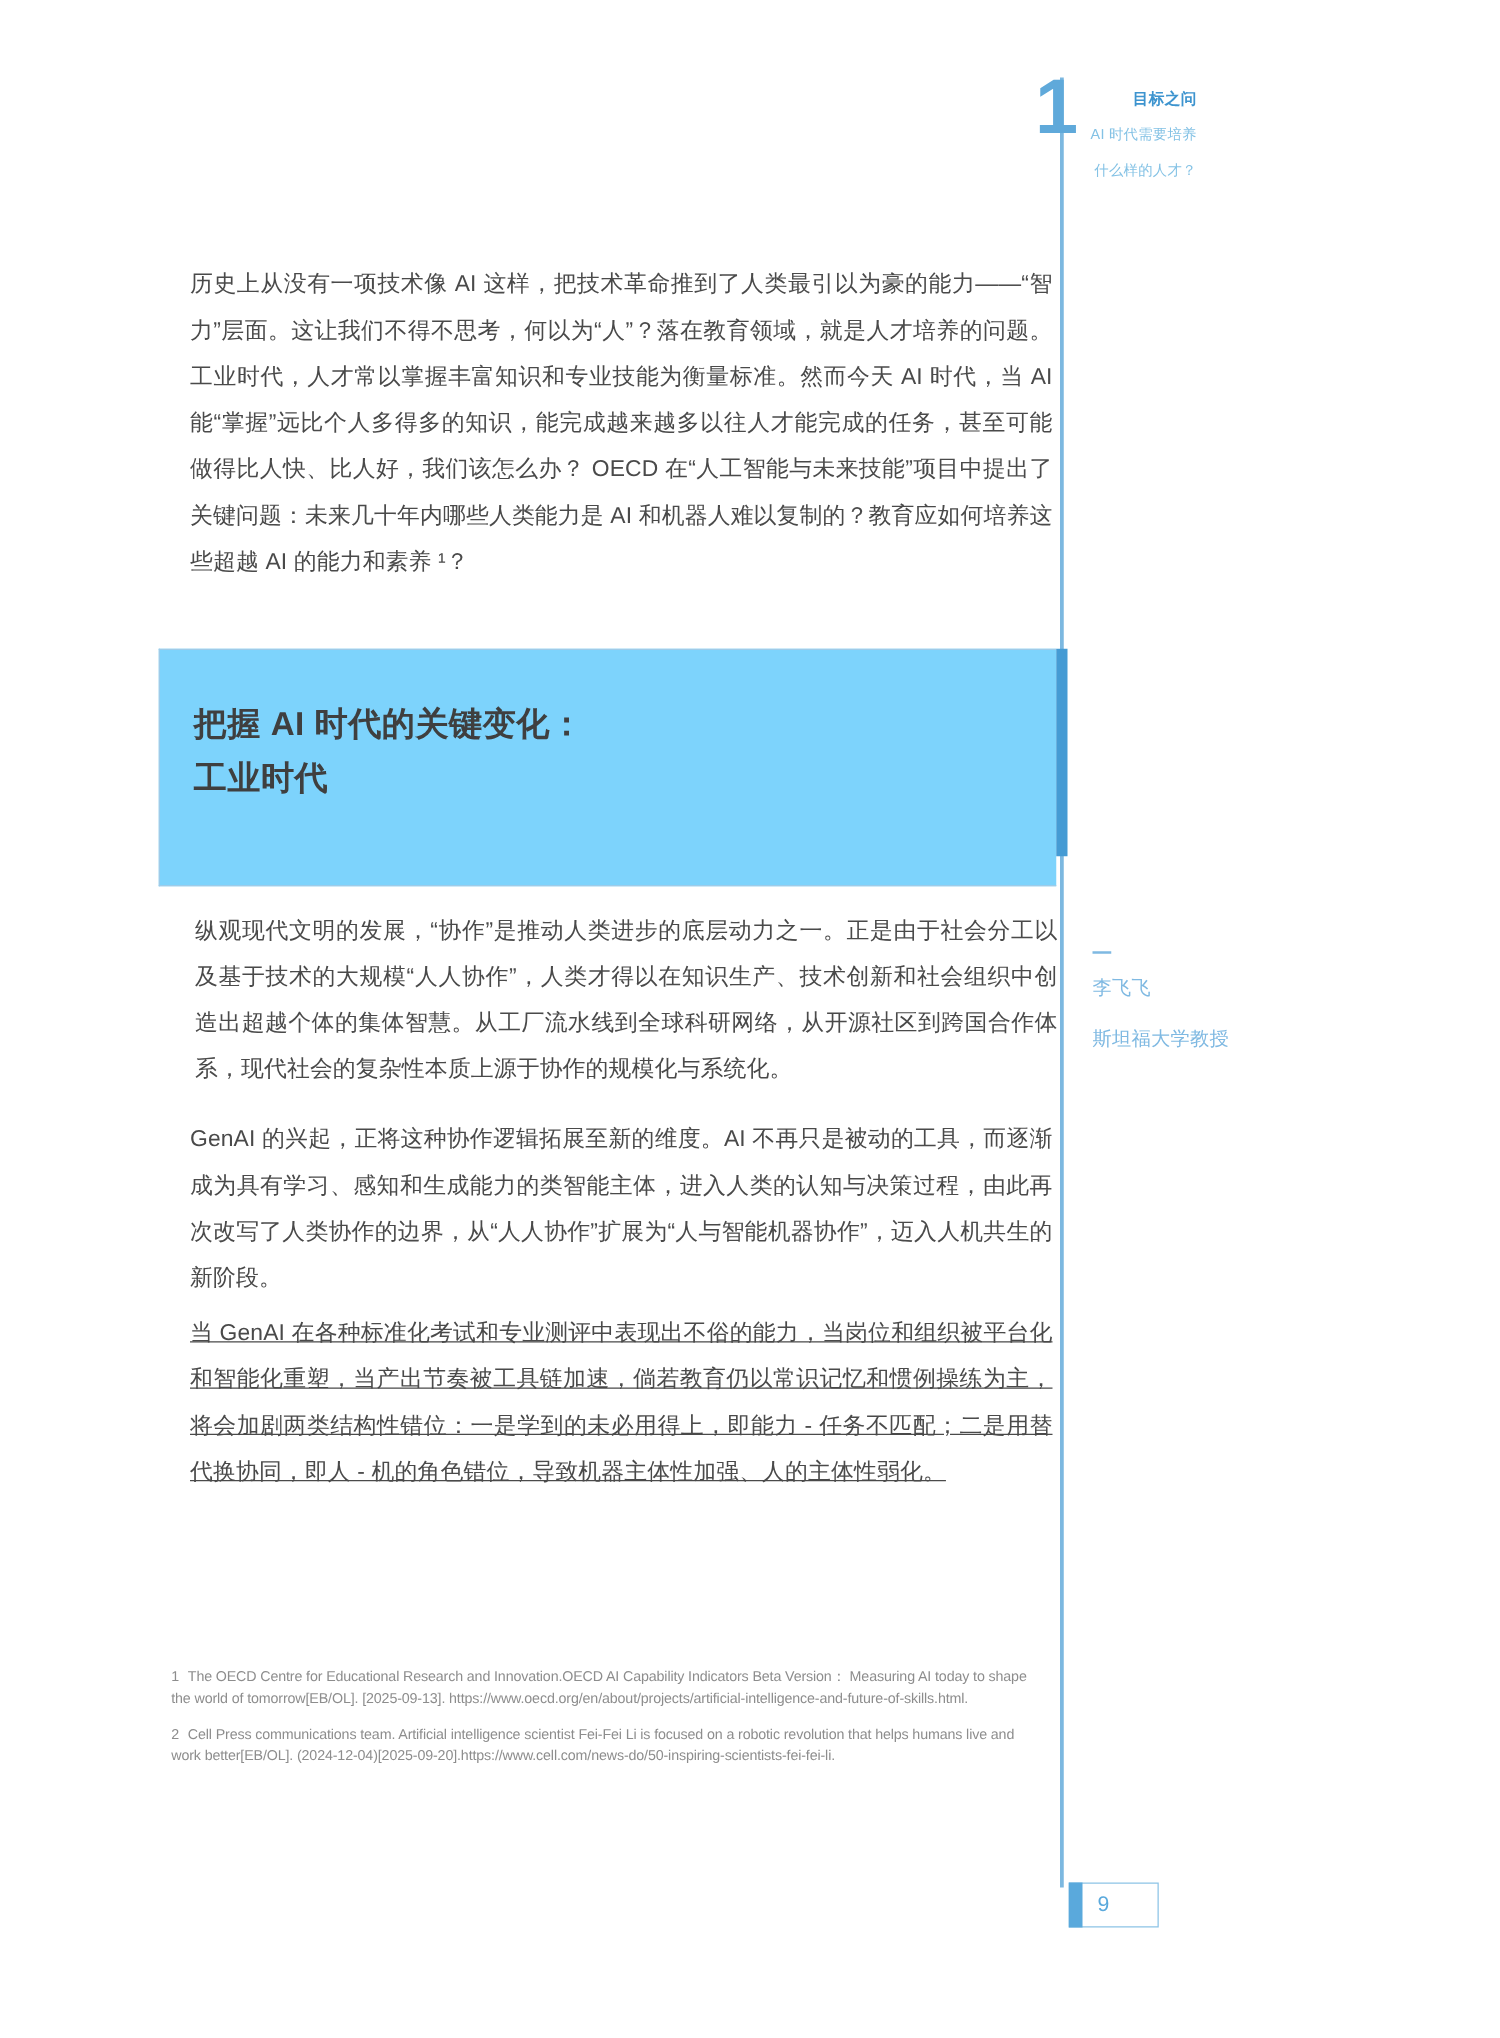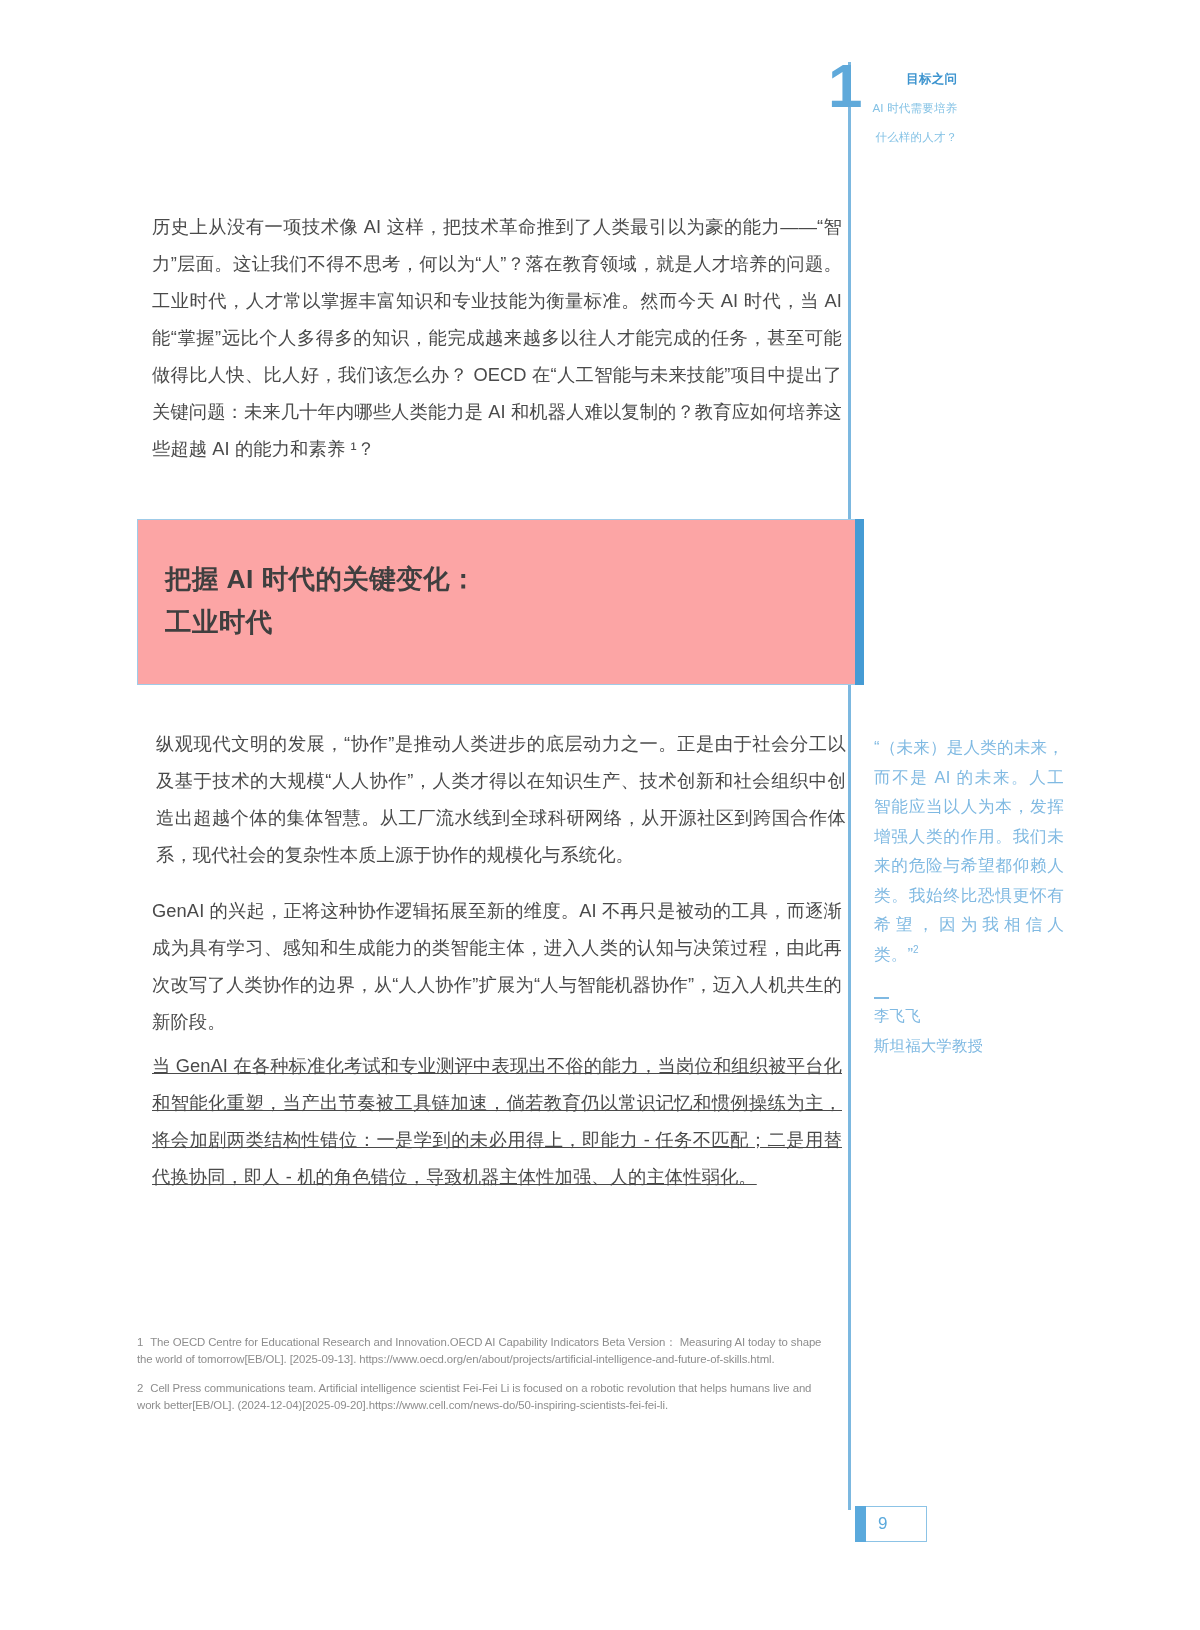--- a/index.html
+++ b/index.html
@@ -87,27 +87,27 @@
     letter-spacing: 0.1px;
     font-weight: 400;
     margin-left: 15px;
   }
 
   .p-intro { position: absolute; top: 209px; left: 0; width: 690px; }
 
   
   .heading-box {
     position: absolute;
-    left: 137px;
+    left: 127px;
     top: 519px;
     width: 718px;
-    height: 166px;
+    height: 190px;
     border: 1px solid #9fcbe8;
     border-right: none;
-    background: #fca5a5;
+    background: #7dd3fc;
   }
   .heading-box::after {
     content: "";
     position: absolute;
     right: -9px;
     top: -1px;
     width: 9px;
     height: 166px;
     background: #459bd4;
   }
@@ -148,21 +148,21 @@
     vertical-align: super;
     letter-spacing: 0;
   }
   .quote-rule {
     margin-top: 28px;
     width: 15px;
     height: 2px;
     background: #7fb9e2;
   }
   .quote-attrib {
-    margin-top: 5px;
+    margin-top: 16px;
     font-size: 15.4px;
     line-height: 1.62;
     color: #7fb9e2;
     letter-spacing: 0.2px;
   }
 
   
   .footnotes {
     position: absolute;
     left: 137px;
@@ -233,21 +233,20 @@
   </div>
 
   <div class="heading-box">
     <div class="heading-inner">
       <div class="heading-line">把握 AI 时代的关键变化：</div>
       <div class="heading-line">工业时代</div>
     </div>
   </div>
 
   <div class="quote-col">
-    <div class="quote-text"><span>“（未来）是人类的未来，而不是 AI 的未来。人工智能应当以人为本，发挥增强人类的作用。我们未来的危险与希望都仰赖人类。我始终比恐惧更怀有希望，因为我相信人类。”</span><span class="sup">2</span></div>
     <div class="quote-rule"></div>
     <div class="quote-attrib">李飞飞</div>
     <div class="quote-attrib">斯坦福大学教授</div>
   </div>
 
   <div class="footnotes">
     <div class="fn"><span class="fn-num">1</span><span>The OECD Centre for Educational Research and Innovation.OECD AI Capability Indicators Beta Version： Measuring AI today to shape the world of tomorrow[EB/OL]. [2025-09-13]. https://www.oecd.org/en/about/projects/artificial-intelligence-and-future-of-skills.html.</span></div>
     <div class="fn"><span class="fn-num">2</span><span>Cell Press communications team. Artificial intelligence scientist Fei-Fei Li is focused on a robotic revolution that helps humans live and work better[EB/OL]. (2024-12-04)[2025-09-20].https://www.cell.com/news-do/50-inspiring-scientists-fei-fei-li.</span></div>
   </div>
 

